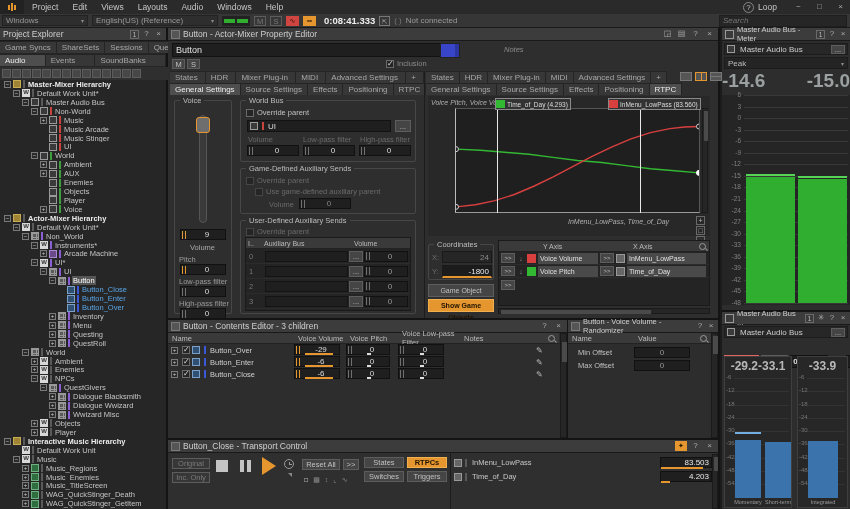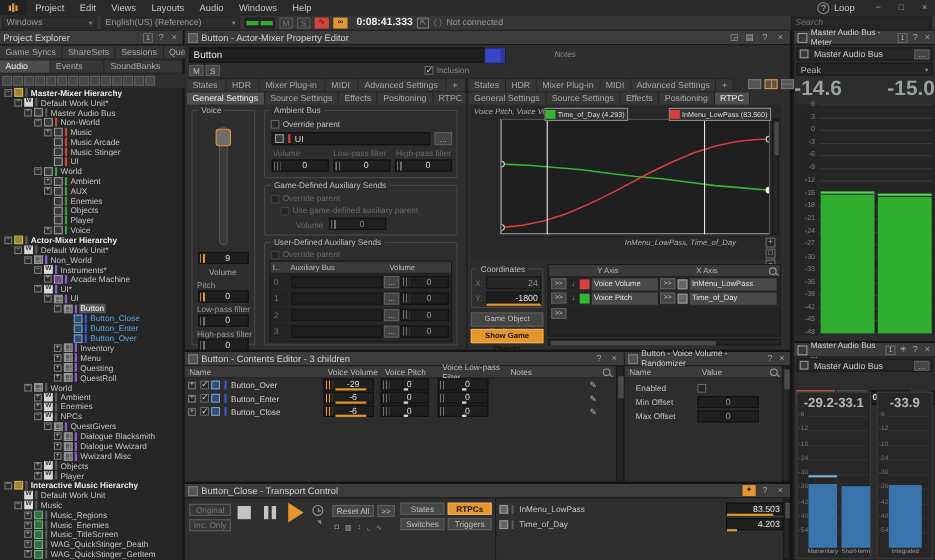--- a/index.html
+++ b/index.html
@@ -521,21 +521,21 @@
           <span class="vnum">0</span>
         </div>
       <div class="lbl" style="left:4px;top:198px">High-pass filter</div>
       <div class="vbox" style="position:absolute;left:5px;top:207px;width:46px">
           <span class="vglyph"></span>
           <span class="vnum">0</span>
         </div>
     </div>
 
     <div class="group" style="left:72px;top:72px;width:176px;height:62px">
-      <span class="glabel">Ambient Bus</span>
+      <span class="glabel">World Bus</span>
       <div style="position:absolute;left:5px;top:7px;display:flex;align-items:center;gap:3px">
         <span class="cb"></span>
           <span style="font-size:7.5px;color:#c0c0c0">Override parent</span>
       </div>
       <div style="position:absolute;left:6px;top:19px;width:144px;height:12px;background:#1f1f1f;border:1px solid #121212;display:flex;align-items:center;gap:2px;padding:0 2px;box-sizing:border-box">
         <span class="tico ico-bus"></span>
         <span class="tbar" style="background:#c8443c"></span>
         <span style="font-size:8px;color:#ddd">UI</span>
       </div>
       <div class="btn" style="position:absolute;left:154px;top:19px;width:16px;height:12px;line-height:11px">...</div>
@@ -808,24 +808,20 @@
       <div class="tspacer"></div>
       <div class="wbtn" style="width:8px">?</div>
       <div class="wbtn" style="width:8px">×</div>
     </div>
     <div class="abs" style="left:0;top:13px;width:143px;height:11px;background:#3a3a3a;display:flex;align-items:center;border-bottom:1px solid #222;box-sizing:border-box">
       <span style="width:66px;padding-left:4px;font-size:7.5px;color:#bbb">Name</span>
       <span style="flex:1;font-size:7.5px;color:#bbb">Value</span>
       <span class="mag" style="margin-right:4px"></span>
     </div>
     <div id="randomizer-rows" class="abs" style="left:0;top:26px;width:143px">
-        <div style="display: flex; height: 13px; align-items: center;">
-          <span style="width: 66px; padding-left: 10px; font-size: 7.5px; color: rgb(192, 192, 192); box-sizing: border-box;">Enabled</span>
-          <span class="cb"></span>
-        </div>
         <div style="display: flex; height: 13px; align-items: center;">
           <span style="width: 66px; padding-left: 10px; font-size: 7.5px; color: rgb(192, 192, 192); box-sizing: border-box;">Min Offset</span>
           <span class="vbox" style="width: 56px;">
             <span style="flex: 1 1 0%; text-align: center; color: rgb(153, 153, 153); font-size: 8px;">0</span>
           </span>
         </div>
         <div style="display: flex; height: 13px; align-items: center;">
           <span style="width: 66px; padding-left: 10px; font-size: 7.5px; color: rgb(192, 192, 192); box-sizing: border-box;">Max Offset</span>
           <span class="vbox" style="width: 56px;">
             <span style="flex: 1 1 0%; text-align: center; color: rgb(153, 153, 153); font-size: 8px;">0</span>

